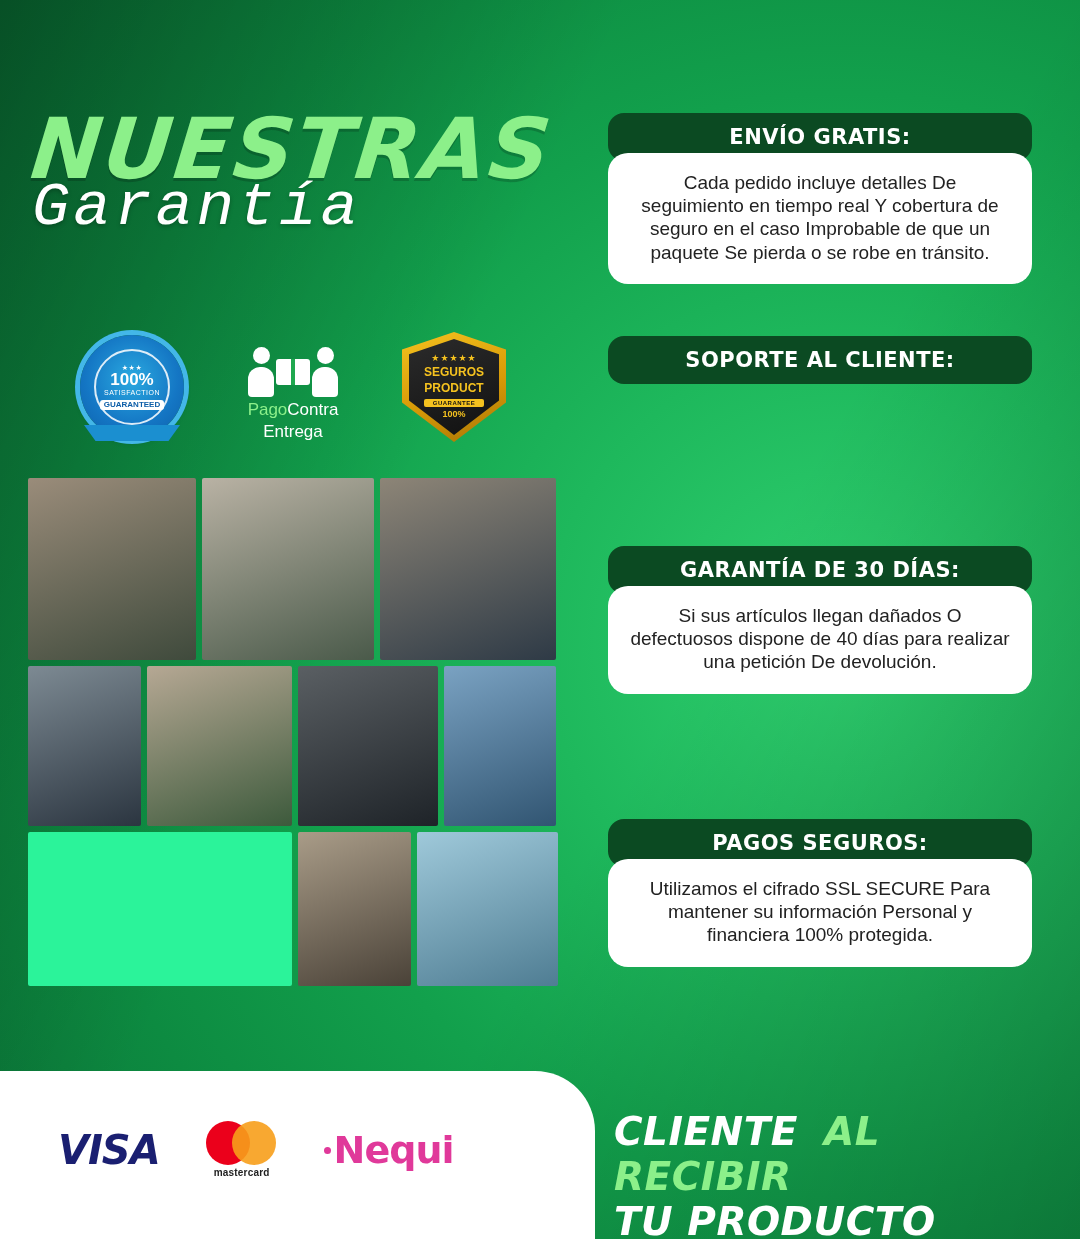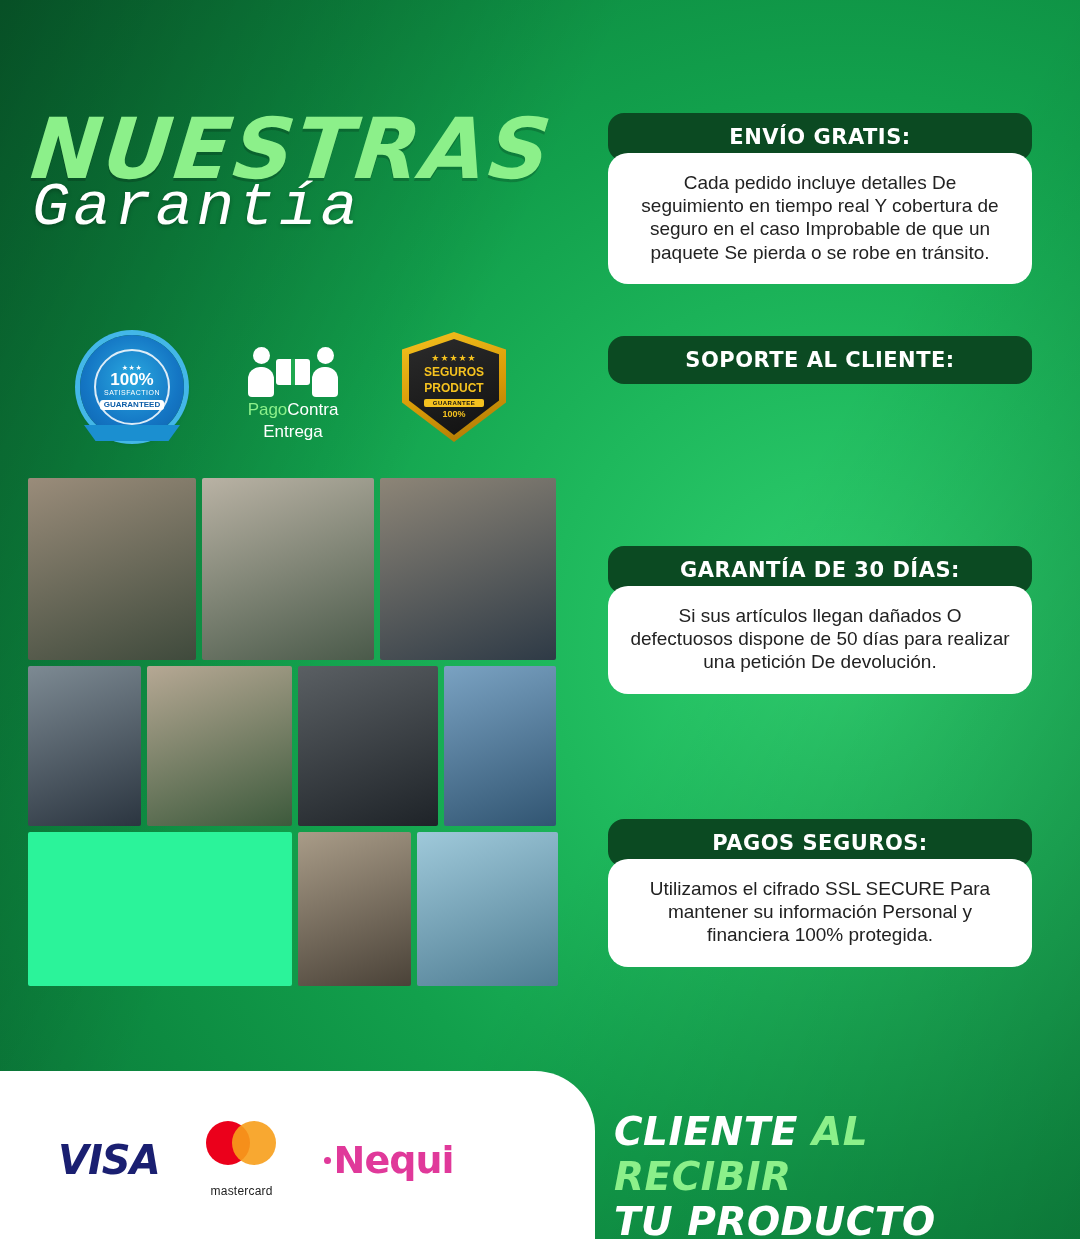--- a/index.html
+++ b/index.html
@@ -116,21 +116,21 @@
     position:absolute;left:0;bottom:0;width:595px;height:168px;
     background:#ffffff;border-top-right-radius:60px;
   }
   .pay-row{position:absolute;left:58px;top:50px;display:flex;align-items:center;gap:36px;}
   .visa{font-family:"DejaVu Sans", sans-serif;font-style:italic;font-weight:bold;font-size:40px;color:#1a1f71;letter-spacing:-1px;}
   .mc{width:92px;text-align:center;}
   .mc .circles{position:relative;height:44px;}
   .mc .c{position:absolute;top:0;width:44px;height:44px;border-radius:50%;}
   .mc .c.red{left:10px;background:#eb001b;}
   .mc .c.yellow{left:36px;background:#f79e1b;opacity:.9;}
-  .mc .lbl{font-size:12px;color:#222;font-weight:normal;margin-top:19px;letter-spacing:.2px;}
+  .mc .lbl{font-size:10px;color:#222;font-weight:bold;margin-top:2px;letter-spacing:.2px;}
   .nequi{display:flex;align-items:flex-end;}
   .nequi .dot{width:7px;height:7px;background:#e0399a;border-radius:50%;margin-right:3px;margin-bottom:18px;}
   .nequi .txt{font-family:"DejaVu Sans", sans-serif;font-weight:bold;font-size:38px;color:#e0399a;letter-spacing:-1px;}
 
   
   .right{position:absolute;left:608px;top:0;width:440px;height:1239px;}
   .card{position:absolute;left:0;width:424px;}
   .card .head{
     background:#0b4a22;color:#fff;border-radius:16px;
     text-align:center;font-weight:bold;font-size:21px;letter-spacing:.5px;
@@ -146,21 +146,21 @@
   .c2{top:336px;}
   .c3{top:546px;}
   .c4{top:819px;}
 
   .cta{position:absolute;left:614px;top:1110px;width:430px;}
   .cta .line{
     font-family:"DejaVu Sans", sans-serif;
     font-weight:bold;font-style:italic;font-size:39px;line-height:1.15;
     color:#ffffff;letter-spacing:.5px;
   }
-  .cta .lime{color:#8cf08a;}
+  .cta .lime{color:#8cf08a;margin-left:12px;}
 </style>
 </head>
 <body>
 
 <div id="poster">
 
   <div class="left">
 
     <div class="title-wrap">
       <div class="title-main">NUESTRAS</div>
@@ -272,21 +272,21 @@
       <div class="head">ENVÍO GRATIS:</div>
       <div class="body">Cada pedido incluye detalles  De seguimiento en tiempo real  Y cobertura de seguro en el caso Improbable de que un paquete  Se pierda o se robe en tránsito.</div>
     </div>
 
     <div class="card c2">
       <div class="head">SOPORTE AL CLIENTE:</div>
     </div>
 
     <div class="card c3">
       <div class="head">GARANTÍA DE 30 DÍAS:</div>
-      <div class="body">Si sus artículos llegan dañados  O defectuosos dispone de 50 días   para realizar una petición  De devolución.</div>
+      <div class="body">Si sus artículos llegan dañados  O defectuosos dispone de 40 días   para realizar una petición  De devolución.</div>
     </div>
 
     <div class="card c4">
       <div class="head">PAGOS SEGUROS:</div>
       <div class="body">Utilizamos el cifrado SSL SECURE  Para mantener su información  Personal y financiera  100% protegida.</div>
     </div>
   </div>
 
   <div class="cta">
     <div class="line"><span>CLIENTE </span><span class="lime">AL RECIBIR</span></div>

